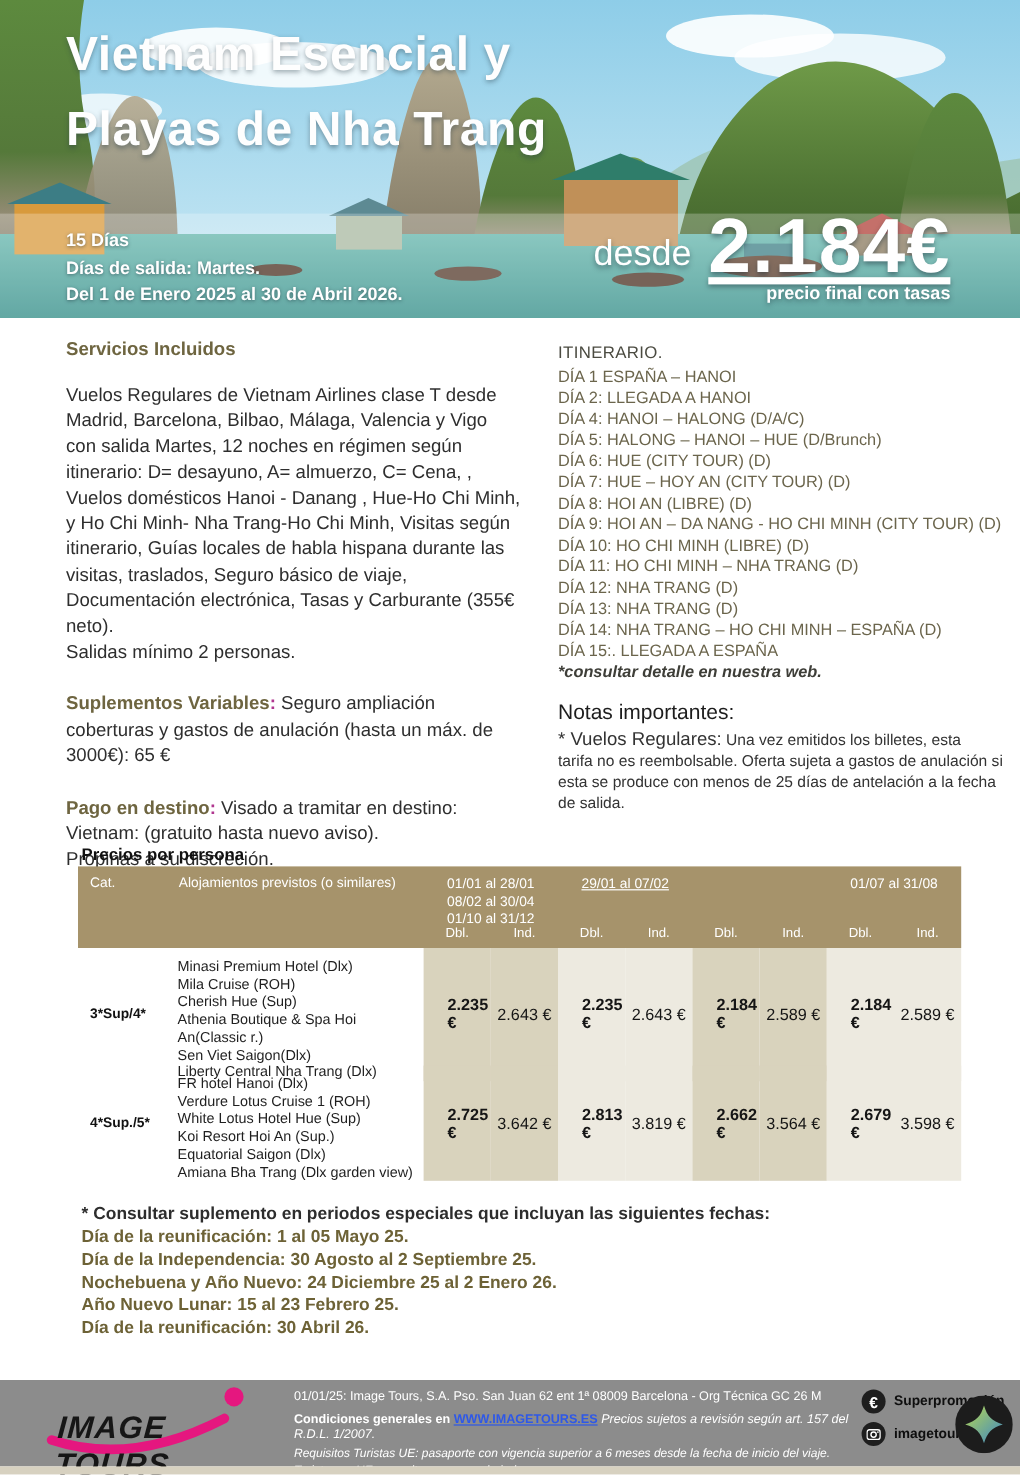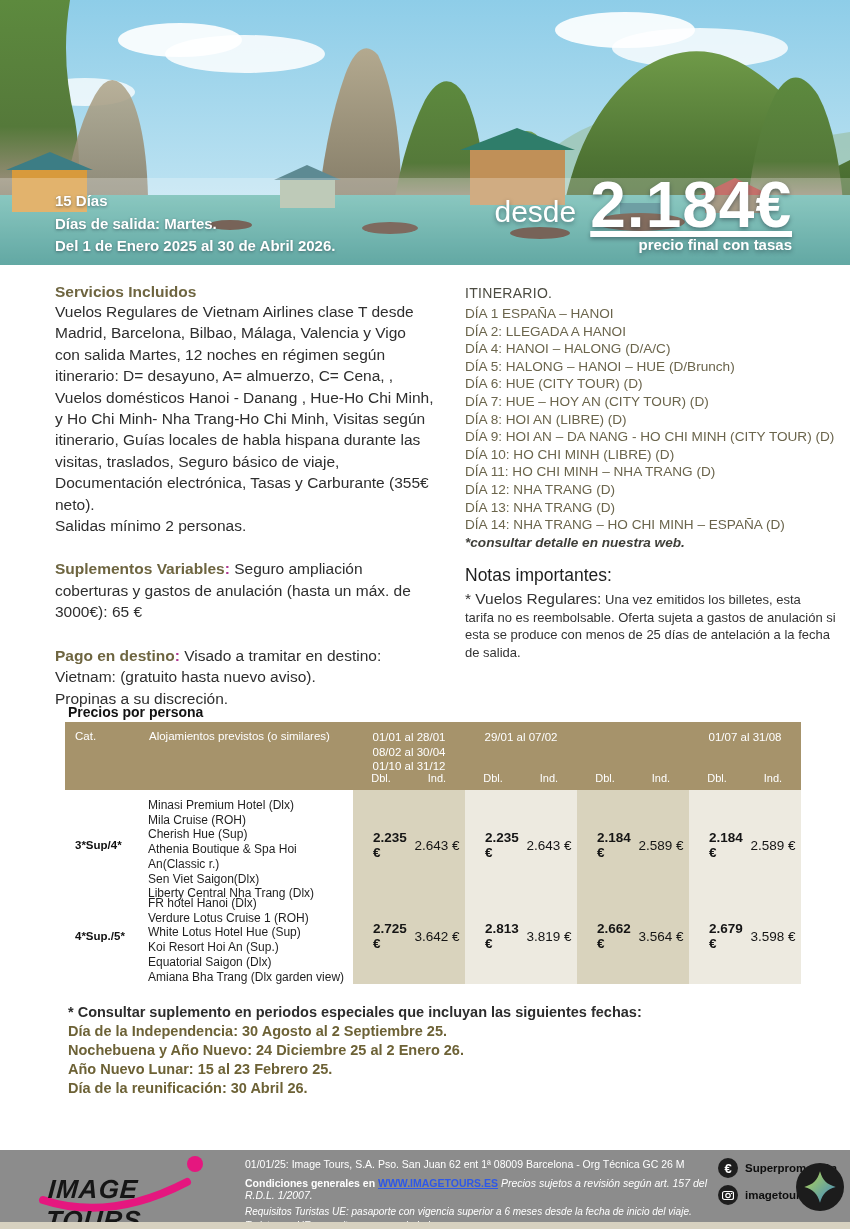--- a/index.html
+++ b/index.html
@@ -14,41 +14,41 @@
              line-height:22.5px;text-shadow:0 1px 3px rgba(30,50,60,.55);}
   .price-wrap{position:absolute;right:58px;top:176px;display:flex;align-items:flex-end;gap:14px;
               color:#fff;text-shadow:0 2px 4px rgba(30,50,60,.5);}
   .desde{font-size:30px;font-weight:normal;margin-bottom:24px;}
   .price-col{display:flex;flex-direction:column;align-items:flex-end;}
   .big-price{font-size:64px;font-weight:bold;line-height:58px;letter-spacing:1px;text-decoration:underline;}
   .price-note{font-size:15px;font-weight:bold;margin-top:2px;}
   
   .col-left{position:absolute;left:55px;top:283px;width:402px;}
   .col-right{position:absolute;left:465px;top:283px;width:378px;}
-  .sec-h{font-size:15.5px;font-weight:bold;color:#6e6540;margin:0 0 0 0;}
+  .sec-h{font-size:15.5px;font-weight:bold;color:#6e6540;margin:0 0 18px 0;}
   .body-txt{font-size:15.5px;line-height:21.4px;color:#2e2e2e;margin:0;}
   .pre{white-space:pre-line;}
   .gap{height:22px;}
   .lbl{font-weight:bold;color:#6e6540;}
   .colon{font-weight:bold;color:#b0368f;}
   .it-title{font-size:14px;color:#4b4b41;margin:2px 0 4px 0;font-weight:normal;letter-spacing:.3px;}
   .it-line{font-size:13.6px;line-height:17.6px;color:#6b654c;}
   .it-note{font-size:13.6px;line-height:17.6px;color:#3e3e38;font-style:italic;font-weight:bold;}
   .notes-title{font-size:17.5px;color:#1d1d1d;font-weight:normal;margin:14px 0 4px 0;}
   .notes-lbl{font-size:15.5px;color:#333;}
   .notes-txt{font-size:13px;line-height:17.5px;color:#333;}
   
   .tbl-title{position:absolute;left:68px;top:704px;font-size:14px;font-weight:bold;color:#111;}
   .tbl{position:absolute;left:65px;top:722px;width:736px;}
   .tbl-head{display:grid;grid-template-columns:78px 210px repeat(8,56px);
             grid-template-rows:48px 20px;background:#a6936b;color:#fff;font-size:11.5px;}
   .h-cat{grid-column:1;grid-row:1;padding:8px 0 0 10px;}
   .h-hotels{grid-column:2;grid-row:1;padding:8px 0 0 6px;}
   .h-p{grid-row:1;text-align:center;padding-top:8px;line-height:14.5px;}
-  .h-p1{grid-column:3/span 2;}.h-p2{grid-column:5/span 2;}
+  .h-p1{grid-column:3/span 2;}.h-p2{grid-column:5/span 2;text-decoration:underline;}
   .h-p3{grid-column:7/span 2;}.h-p4{grid-column:9/span 2;}
   .h-sub{grid-row:2;text-align:center;font-size:11px;padding-top:2px;}
   .tbl-row{display:grid;grid-template-columns:78px 210px repeat(8,56px);}
   .r1{height:98px;}.r2{height:94px;}
   .cat-cell{display:flex;align-items:center;padding-left:10px;font-size:11.5px;font-weight:bold;color:#111;}
   .hotel-cell{padding:8px 0 0 5px;font-size:12px;line-height:14.7px;color:#1f1f1f;}
   .price-cell{display:flex;align-items:center;justify-content:center;font-size:13.5px;color:#151515;}
   .dbl{font-weight:bold;padding-left:20px;}
   .bgA{background:#d9d3bd;}
   .bgB{background:#edeae0;}
@@ -136,20 +136,24 @@
       <polygon points="460,150 575,150 517,128" fill="#2f7d6a"></polygon>
       <rect x="620" y="203" width="40" height="16" fill="#3e7f86"></rect>
       <ellipse cx="640" cy="222" rx="45" ry="9" fill="#5a3b28"></ellipse>
       <polygon points="700,195 770,195 735,178" fill="#b04038"></polygon>
       <rect x="705" y="195" width="60" height="18" fill="#8a7a5e"></rect>
       <ellipse cx="230" cy="225" rx="22" ry="5" fill="#4a2f20"></ellipse>
       <ellipse cx="390" cy="228" rx="28" ry="6" fill="#53382a"></ellipse>
       <ellipse cx="540" cy="233" rx="30" ry="6" fill="#4a2f20"></ellipse>
       <rect y="178" width="850" height="87" fill="#ffffff" opacity="0.25"></rect>
     </svg>
+    <div class="hero-title">
+      <div>Vietnam Esencial y</div>
+      <div>Playas de Nha Trang</div>
+    </div>
     <div class="trip-meta">
       <div>15 Días</div>
       <div>Días de salida: Martes.</div>
       <div>Del 1 de Enero 2025 al 30 de Abril 2026.</div>
     </div>
     <div class="price-wrap">
       <span class="desde">desde</span>
       <span class="price-col">
         <span class="big-price">2.184€</span>
         <span class="price-note">precio final con tasas</span>
@@ -188,20 +192,21 @@
     <div class="it-line">DÍA 5: HALONG – HANOI – HUE (D/Brunch)</div>
     <div class="it-line">DÍA 6: HUE (CITY TOUR) (D)</div>
     <div class="it-line">DÍA 7: HUE – HOY AN (CITY TOUR) (D)</div>
     <div class="it-line">DÍA 8: HOI AN (LIBRE) (D)</div>
     <div class="it-line">DÍA 9: HOI AN – DA NANG - HO CHI MINH (CITY TOUR) (D)</div>
     <div class="it-line">DÍA 10: HO CHI MINH (LIBRE) (D)</div>
     <div class="it-line">DÍA 11: HO CHI MINH – NHA TRANG (D)</div>
     <div class="it-line">DÍA 12:  NHA TRANG (D)</div>
     <div class="it-line">DÍA 13: NHA TRANG (D)</div>
     <div class="it-line">DÍA 14:  NHA TRANG – HO CHI MINH – ESPAÑA (D)</div>
+    <div class="it-line">DÍA 15:.  LLEGADA A ESPAÑA</div>
     <div class="it-note">*consultar detalle en nuestra web.</div>
     <h3 class="notes-title">Notas importantes:</h3>
     <p class="notes-txt pre" style="margin:0;"><span class="notes-lbl">* Vuelos Regulares:</span><span> Una vez emitidos los billetes, esta
 tarifa no es reembolsable. Oferta sujeta a gastos de anulación si
 esta se produce con menos de 25 días de antelación a la fecha
 de  salida.</span></p>
   </section>
 
   <div class="tbl-title">Precios por persona</div>
   <div class="tbl">
@@ -265,20 +270,21 @@
       <div class="price-cell bgB">3.819 €</div>
       <div class="price-cell dbl bgA">2.662 €</div>
       <div class="price-cell bgA">3.564 €</div>
       <div class="price-cell dbl bgB">2.679 €</div>
       <div class="price-cell bgB">3.598 €</div>
     </div>
   </div>
 
   <section class="supp">
     <div class="supp-title">* Consultar suplemento en periodos especiales que incluyan las siguientes fechas:</div>
+    <div class="supp-line">Día de la reunificación: 1 al 05  Mayo 25.</div>
     <div class="supp-line">Día de la Independencia: 30 Agosto al 2 Septiembre 25.</div>
     <div class="supp-line">Nochebuena y Año Nuevo: 24 Diciembre 25 al 2 Enero 26.</div>
     <div class="supp-line">Año Nuevo Lunar: 15 al 23 Febrero 25.</div>
     <div class="supp-line">Día de la reunificación: 30 Abril 26.</div>
   </section>
 
   <footer class="footer">
     <div class="logo">
       <svg width="200" height="64" viewBox="0 0 200 64" aria-hidden="true">
         <path d="M8,46 Q75,68 152,28" stroke="#e5177f" stroke-width="8" fill="none" stroke-linecap="round"></path>

